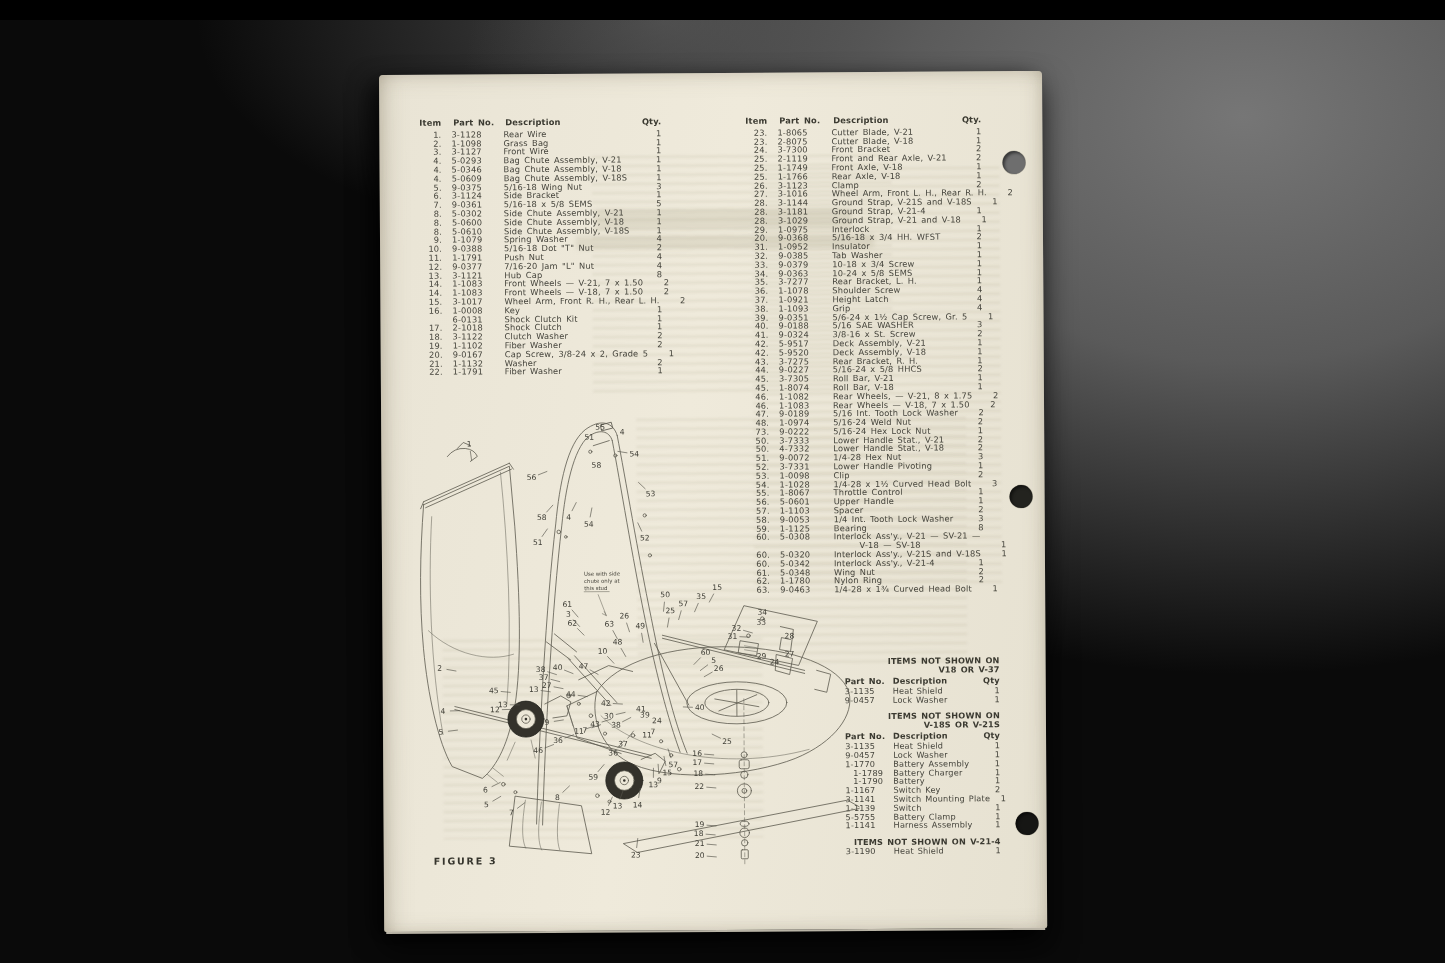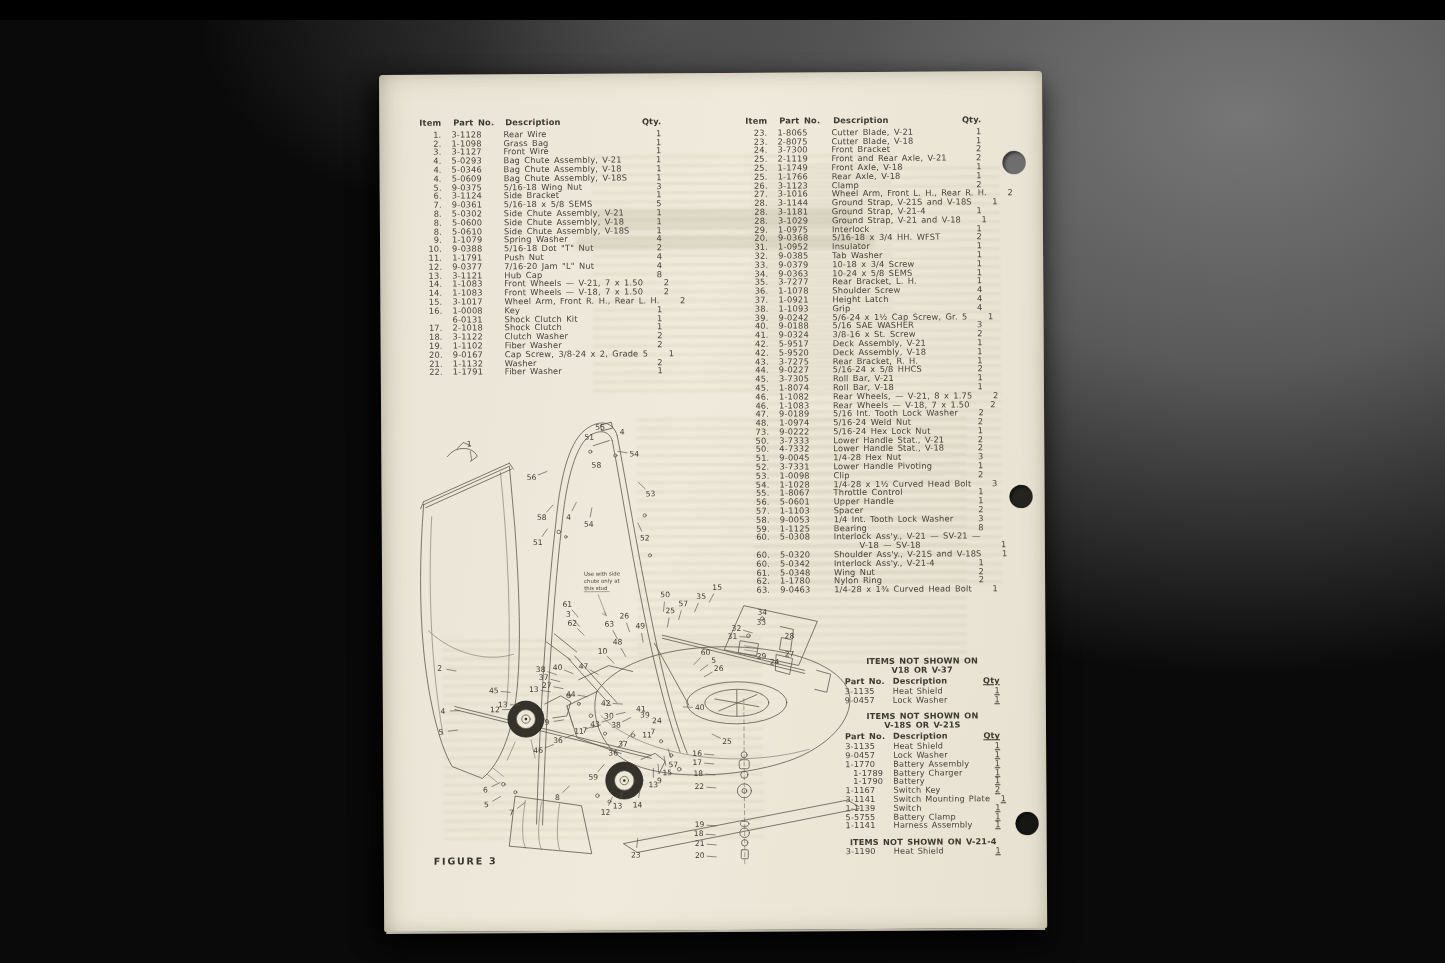--- a/index.html
+++ b/index.html
@@ -43,25 +43,25 @@
   .c-part{width:46px;padding-left:8px;flex:none;white-space:pre;}
   .c-desc{flex:1 1 auto;padding-left:6px;white-space:pre;}
   .c-qty{width:26px;flex:none;display:flex;justify-content:flex-end;align-items:flex-end;}
   #left-table{left:38px;top:44px;width:244px;}
   #right-table{left:364px;top:44px;width:238px;}
   #right-table .c-part{width:48px;}
   
   #not-shown{position:absolute;left:462px;top:585px;width:155px;font-size:8.2px;
     line-height:8.8px;color:#45443c;letter-spacing:0.15px;word-spacing:1.2px;}
   .ns-section{margin-bottom:8px;}
-  .ns-title{text-align:center;font-weight:bold;color:#3b3a31;line-height:9px;}
+  .ns-title{text-align:right;font-weight:bold;color:#3b3a31;line-height:9px;}
   .ns-hdr{font-weight:bold;color:#3b3a31;margin:2px 0 1px 0;}
   #not-shown .c-part{width:44px;padding-left:0;}
   #not-shown .c-desc{padding-left:4px;}
-  #not-shown .c-qty{width:16px;text-decoration:underline;}
+  #not-shown .c-qty{width:16px;}
   
   .figure-label{position:absolute;left:42px;top:781px;font-size:9.5px;font-weight:bold;
     letter-spacing:1.8px;color:#35342c;padding-left:8px;}
   
   .diagram{position:absolute;left:36px;top:330px;width:440px;height:468px;}
   .diagram svg{width:100%;height:100%;}
   .art{fill:none;stroke:#5c5a4f;stroke-width:0.8;stroke-linecap:round;stroke-linejoin:round;}
   .art-thin{fill:none;stroke:#6a685c;stroke-width:0.55;}
   .tire{fill:#34322b;stroke:#26251f;stroke-width:0.8;}
   .hub{fill:#ece7d7;stroke:#5c5a4f;stroke-width:0.7;}
@@ -397,21 +397,21 @@
             <div class="c-qty">4</div>
           </div>
           <div class="row">
             <div class="c-item">38.</div>
             <div class="c-part">1-1093</div>
             <div class="c-desc">Grip</div>
             <div class="c-qty">4</div>
           </div>
           <div class="row">
             <div class="c-item">39.</div>
-            <div class="c-part">9-0242</div>
+            <div class="c-part">9-0351</div>
             <div class="c-desc">5/6-24 x 1½ Cap Screw, Gr. 5</div>
             <div class="c-qty">1</div>
           </div>
           <div class="row">
             <div class="c-item">40.</div>
             <div class="c-part">9-0188</div>
             <div class="c-desc">5/16 SAE WASHER</div>
             <div class="c-qty">3</div>
           </div>
           <div class="row">
@@ -493,21 +493,21 @@
             <div class="c-qty">2</div>
           </div>
           <div class="row">
             <div class="c-item">50.</div>
             <div class="c-part">4-7332</div>
             <div class="c-desc">Lower Handle Stat., V-18</div>
             <div class="c-qty">2</div>
           </div>
           <div class="row">
             <div class="c-item">51.</div>
-            <div class="c-part">9-0045</div>
+            <div class="c-part">9-0072</div>
             <div class="c-desc">1/4-28 Hex Nut</div>
             <div class="c-qty">3</div>
           </div>
           <div class="row">
             <div class="c-item">52.</div>
             <div class="c-part">3-7331</div>
             <div class="c-desc">Lower Handle Pivoting</div>
             <div class="c-qty">1</div>
           </div>
           <div class="row">
@@ -555,21 +555,21 @@
           <div class="row">
             <div class="c-item">60.</div>
             <div class="c-part">5-0308</div>
             <div class="c-desc">Interlock Ass'y., V-21 — SV-21 —
       V-18 — SV-18</div>
             <div class="c-qty">1</div>
           </div>
           <div class="row">
             <div class="c-item">60.</div>
             <div class="c-part">5-0320</div>
-            <div class="c-desc">Shoulder Ass'y., V-21S and V-18S</div>
+            <div class="c-desc">Interlock Ass'y., V-21S and V-18S</div>
             <div class="c-qty">1</div>
           </div>
           <div class="row">
             <div class="c-item">60.</div>
             <div class="c-part">5-0342</div>
             <div class="c-desc">Interlock Ass'y., V-21-4</div>
             <div class="c-qty">1</div>
           </div>
           <div class="row">
             <div class="c-item">61.</div>

